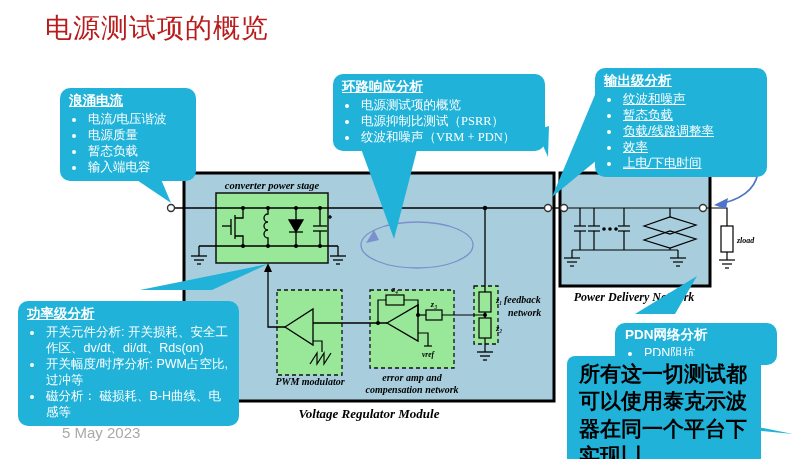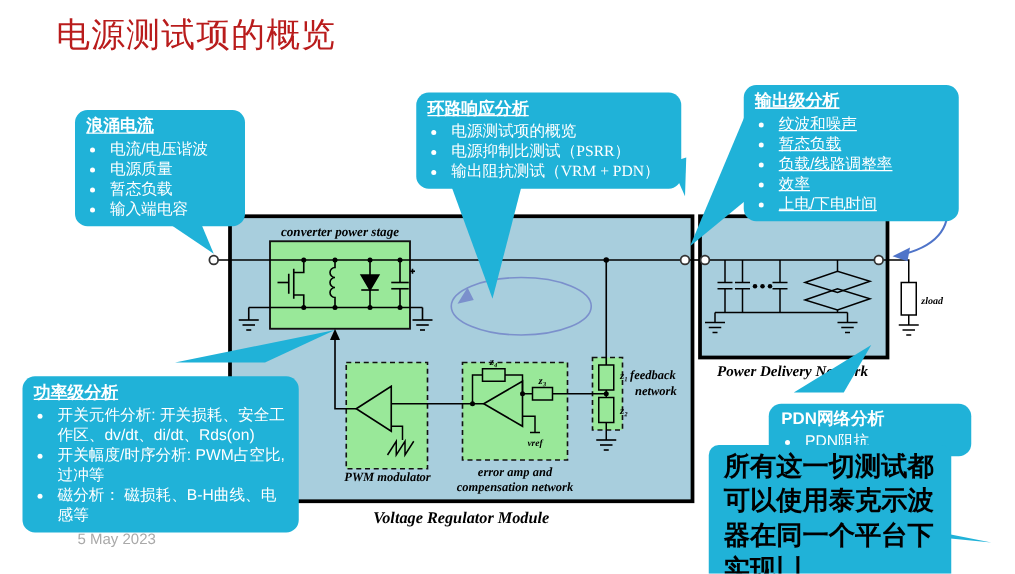--- a/index.html
+++ b/index.html
@@ -1,19 +1,19 @@
 <!DOCTYPE html>
 <html><head>
 <meta charset="utf-8">
 <style>
   html,body{margin:0;padding:0;background:#fff;}
   .slide{position:relative;width:812px;height:459px;background:#fff;overflow:hidden;
          font-family:"Liberation Sans",sans-serif;}
   .title{position:absolute;left:45px;top:10px;font-size:27px;letter-spacing:1px;color:#b91c1c;font-weight:400;}
-  .date{position:absolute;left:62px;top:424px;font-size:12px;color:#a9a9a9;}
+  .date{position:absolute;left:62px;top:424px;font-size:15px;color:#a9a9a9;}
   svg.layer{position:absolute;left:0;top:0;z-index:1;}
   .callout{position:absolute;z-index:3;background:#20b2d8;color:#fff;border-radius:10px;
            padding:5px 9px 6px 9px;box-sizing:border-box;}
   .callout h3{margin:0;font-size:13.5px;font-weight:bold;text-decoration:underline;line-height:1.2;}
   .callout ul{margin:2px 0 0 0;padding-left:17px;font-size:12.5px;line-height:1.28;}
   .callout li{padding-left:2px;}
   .callout.no-underline h3{text-decoration:none;}
   .summary{position:absolute;z-index:3;background:#20b2d8;color:#000;border-radius:8px;
            padding:4px 12px;font-size:21px;font-weight:bold;line-height:1.3;box-sizing:border-box;}
   .ser{font-family:"Liberation Serif",serif;font-weight:bold;font-style:italic;}
@@ -228,21 +228,21 @@
       <li>暂态负载</li>
       <li>输入端电容</li>
     </ul>
   </div>
 
   <div class="callout" style="left:333px;top:74px;width:212px;font-family:Liberation Serif, serif;">
     <h3>环路响应分析</h3>
     <ul>
       <li>电源测试项的概览</li>
       <li>电源抑制比测试（PSRR）</li>
-      <li>输出阻抗测试（VRM + PDN）</li>
+      <li>纹波和噪声（VRM + PDN）</li>
     </ul>
   </div>
 
   <div class="callout" style="left:595px;top:68px;width:172px;text-decoration:underline;">
     <h3>输出级分析</h3>
     <ul>
       <li>纹波和噪声</li>
       <li>暂态负载</li>
       <li>负载/线路调整率</li>
       <li>效率</li>

